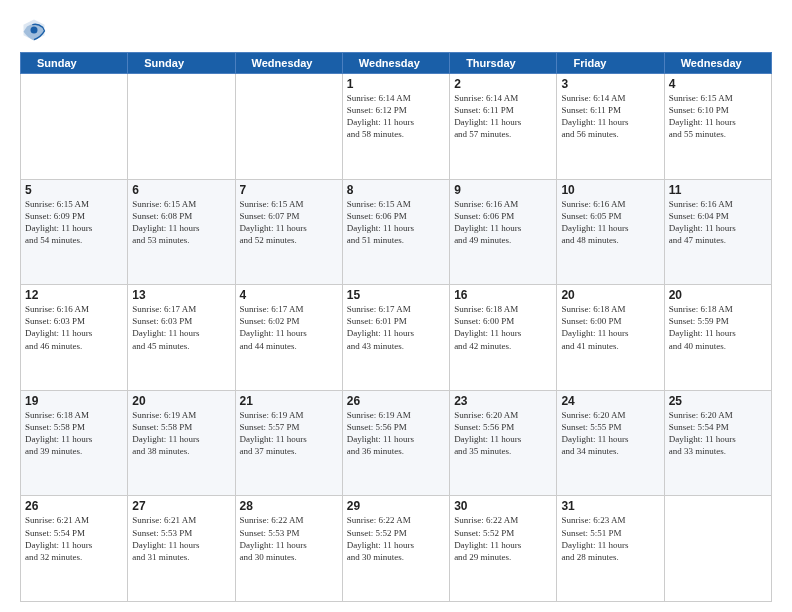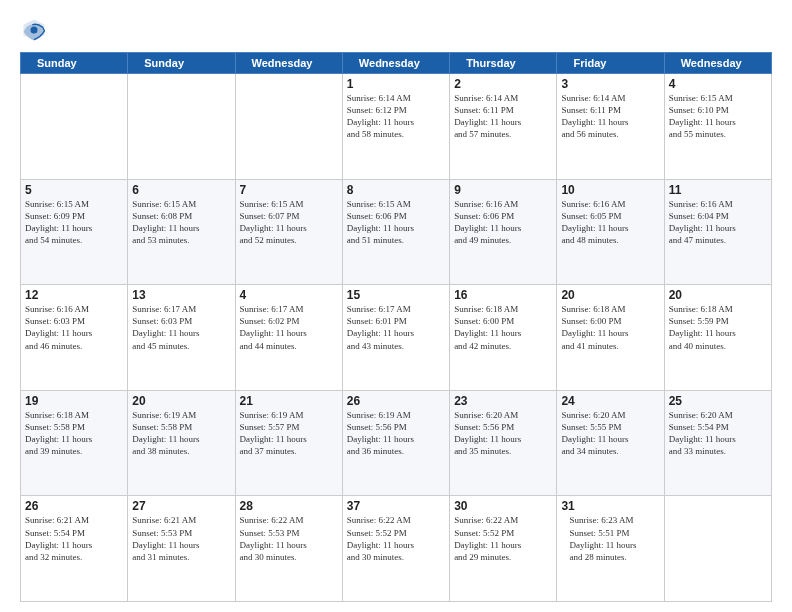--- a/index.html
+++ b/index.html
@@ -346,36 +346,36 @@
 and 31 minutes.</div>
           </td>
           <td>
             <span class="day-num">28</span>
             <div class="day-info" style="white-space: pre-line;">Sunrise: 6:22 AM
 Sunset: 5:53 PM
 Daylight: 11 hours
 and 30 minutes.</div>
           </td>
           <td>
-            <span class="day-num">37</span>
+            <span class="day-num">29</span>
             <div class="day-info" style="white-space: pre-line;">Sunrise: 6:22 AM
 Sunset: 5:52 PM
 Daylight: 11 hours
 and 30 minutes.</div>
           </td>
           <td>
             <span class="day-num">30</span>
             <div class="day-info" style="white-space: pre-line;">Sunrise: 6:22 AM
 Sunset: 5:52 PM
 Daylight: 11 hours
 and 29 minutes.</div>
           </td>
           <td>
             <span class="day-num">31</span>
-            <div class="day-info" style="white-space: pre-line; margin-left: 8px;">Sunrise: 6:23 AM
+            <div class="day-info" style="white-space: pre-line;">Sunrise: 6:23 AM
 Sunset: 5:51 PM
 Daylight: 11 hours
 and 28 minutes.</div>
           </td>
           <td class="empty-cell"></td>
         </tr>
       </tbody>
   </table>
 </div>
 

